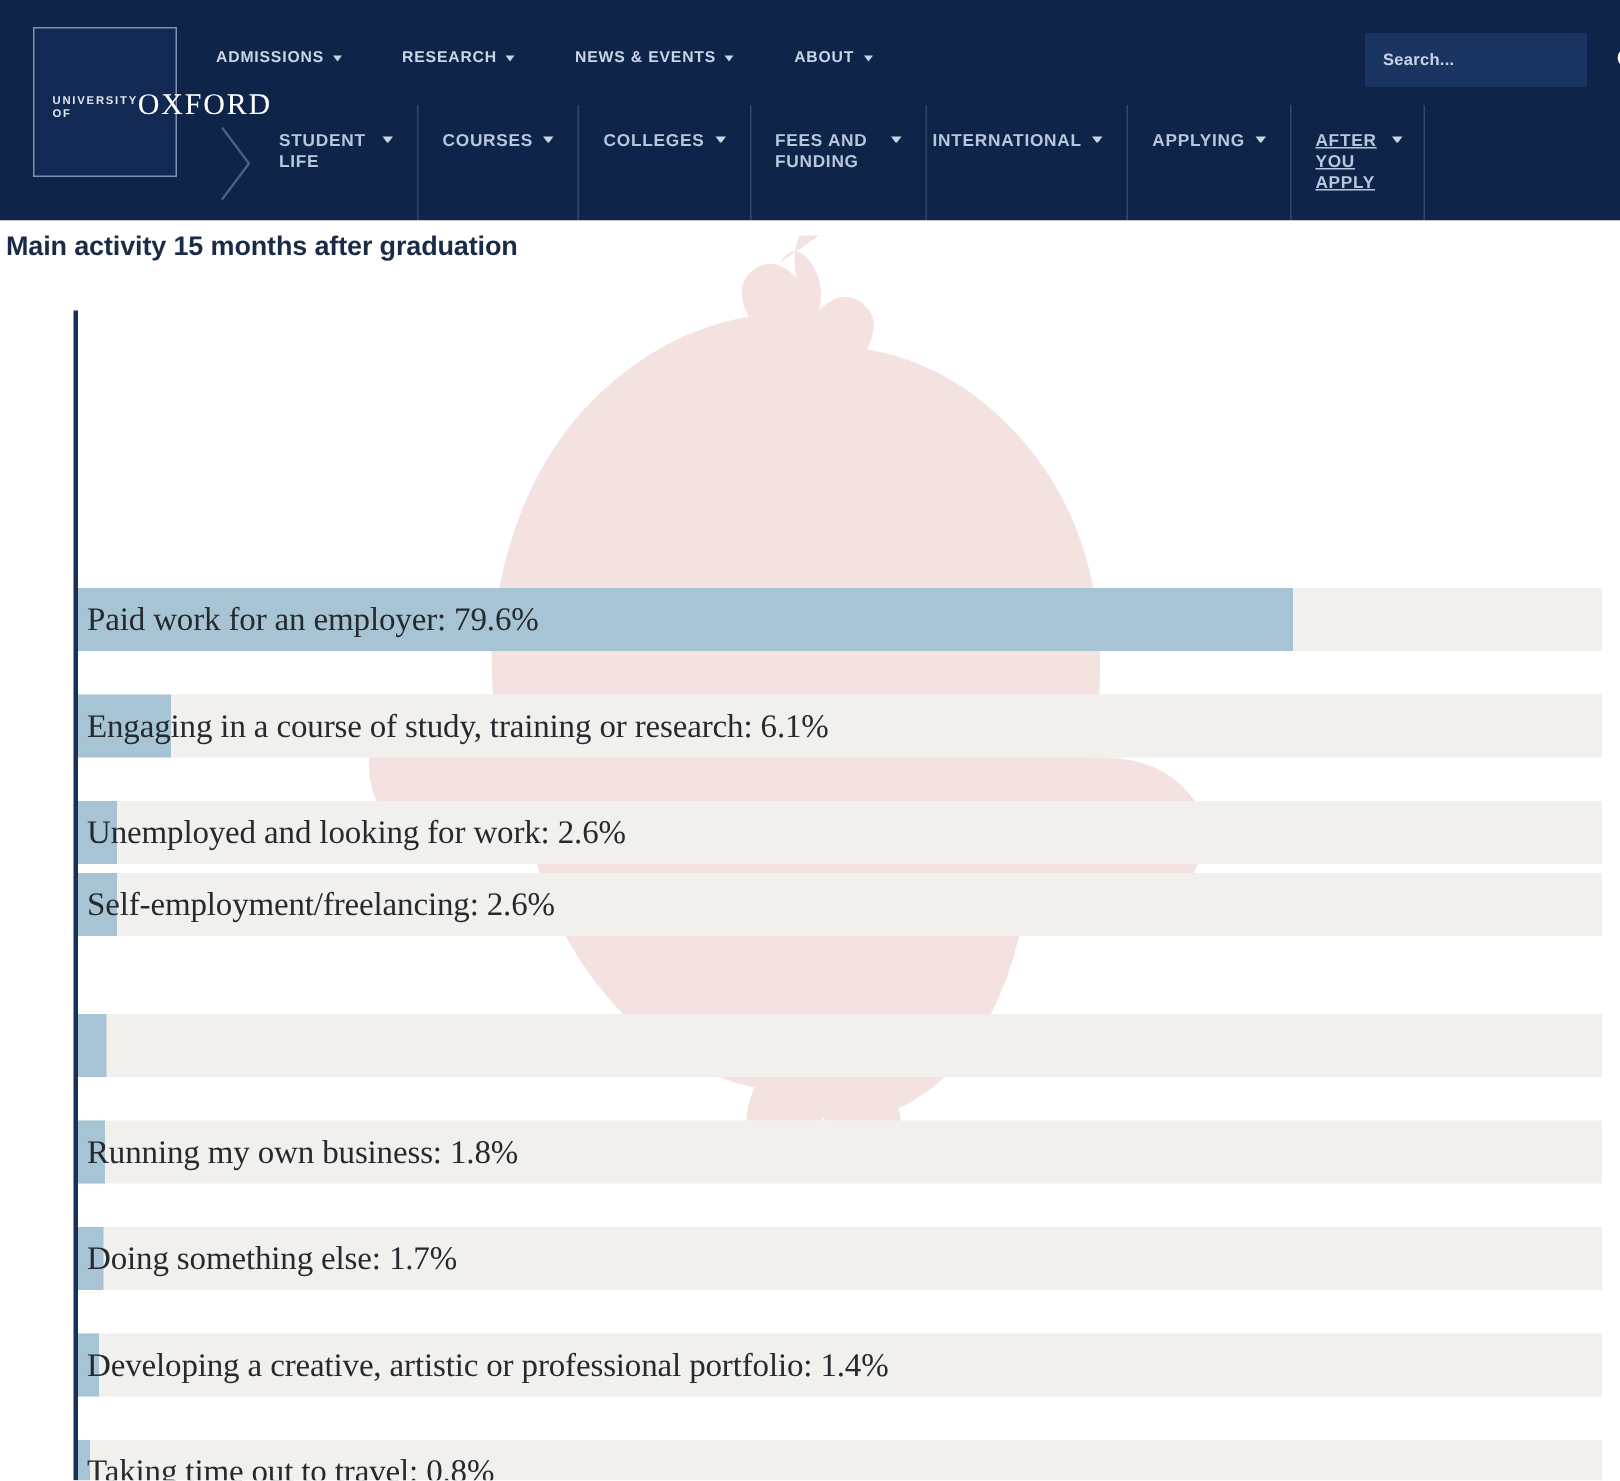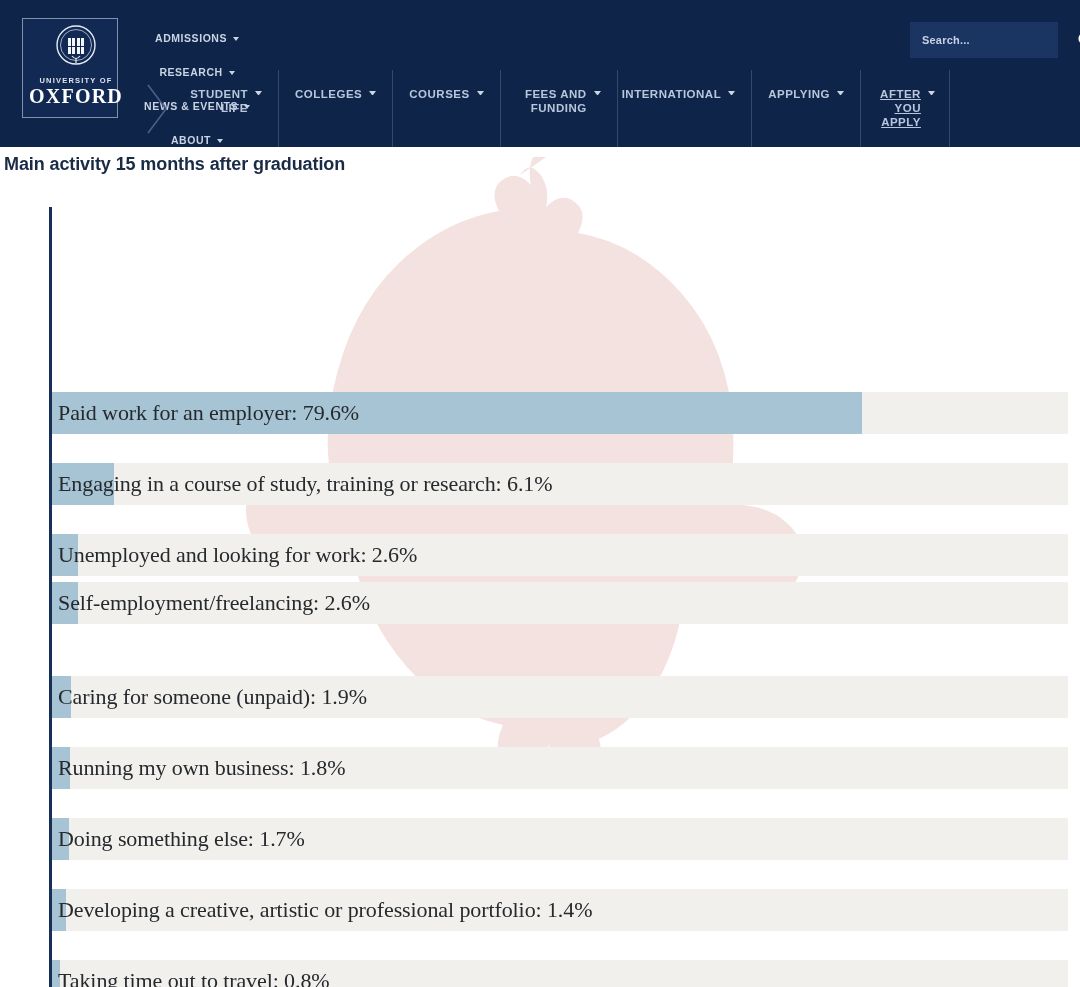--- a/index.html
+++ b/index.html
@@ -25,51 +25,50 @@
   }
 
   
   #logo-block {
     position: absolute;
     left: 22px; top: 18px;
     width: 96px; height: 100px;
     border: 1px solid #7f91ad;
     background: #122a53;
     display: flex;
-    flex-direction: column;
+    flex-direction: row;
     align-items: center;
     justify-content: flex-start;
     padding-top: 4px;
     padding-left: 12px;
   }
   #crest { width: 46px; height: 52px; display:block; }
   #logo-univ {
     color: #dfe5ee;
     font-size: 7.5px;
     letter-spacing: 1.2px;
     font-weight: 600;
     margin-top: 1px;
   }
   #logo-oxford {
     color: #ffffff;
     font-family: "Liberation Serif", serif;
     font-size: 20px;
     letter-spacing: 1.2px;
     line-height: 22px;
-    font-weight: 700;
+    font-weight: 400;
   }
 
   
   #top-nav {
     position: absolute;
     left: 144px; top: 32px;
     display: flex;
     align-items: center;
-    gap: 22px;
-    flex-direction: column;
+    gap: 40px;
   }
   .topnav-item {
     color: #c9d4e4;
     font-size: 10.5px;
     font-weight: 700;
     letter-spacing: 0.55px;
     display: flex;
     align-items: center;
     gap: 6px;
     cursor: pointer;
@@ -141,21 +140,20 @@
     font-size: 11.5px;
     font-weight: 700;
     letter-spacing: 0.5px;
     padding: 17px 0 0 0;
     display: flex;
     align-items: flex-start;
     gap: 7px;
     border-left: 1px solid #32486f;
     cursor: pointer;
     line-height: 14px;
-    text-align: right;
   }
   .mainnav-item:first-of-type { border-left: none; }
   .mainnav-label { display: block; }
   .mainnav-item .caret { top: 4px; flex: 0 0 7px; }
 
   
   #chart-panel {
     position: relative;
     width: 1080px;
     height: 840px;
@@ -278,25 +276,25 @@
       <div id="chevron-sep">
         <svg viewBox="0 0 28 56" width="28" height="56">
           <path d="M4 4 L22 28 L4 52" fill="none" stroke="#49608a" stroke-width="1.6"></path>
         </svg>
       </div>
       <div class="mainnav-item" style="padding-left:14px;padding-right:16px;border-left:none;">
         <span class="mainnav-label" style="max-width:62px;">STUDENT LIFE</span>
         <i class="caret"></i>
       </div>
       <div class="mainnav-item" style="padding-left:16px;padding-right:16px;">
+        <span class="mainnav-label">COURSES</span>
+        <i class="caret"></i>
+      </div>
+      <div class="mainnav-item" style="padding-left:16px;padding-right:16px;">
         <span class="mainnav-label">COLLEGES</span>
-        <i class="caret"></i>
-      </div>
-      <div class="mainnav-item" style="padding-left:16px;padding-right:16px;">
-        <span class="mainnav-label">COURSES</span>
         <i class="caret"></i>
       </div>
       <div class="mainnav-item" style="padding-left:16px;padding-right:16px;">
         <span class="mainnav-label" style="max-width:70px;">FEES AND FUNDING</span>
         <i class="caret"></i>
       </div>
       <div class="mainnav-item" style="padding-left:4px;padding-right:16px;">
         <span class="mainnav-label">INTERNATIONAL</span>
         <i class="caret"></i>
       </div>
@@ -354,21 +352,20 @@
           <div class="bar-label">Unemployed and looking for work: 2.6%</div>
         </div>
         <div class="bar-row" style="top: 435px;">
           <div class="bar-track" style="width: 1016px;"></div>
           <div class="bar-fill" style="width: 26.4573px; background: rgb(166, 196, 212);"></div>
           <div class="bar-label">Self-employment/freelancing: 2.6%</div>
         </div>
         <div class="bar-row" style="top: 529px;">
           <div class="bar-track" style="width: 1016px;"></div>
           <div class="bar-fill" style="width: 19.3342px; background: rgb(166, 196, 212);"></div>
-          <div class="bar-label">Caring for someone (unpaid): 1.9%</div>
         </div>
         <div class="bar-row" style="top: 600px;">
           <div class="bar-track" style="width: 1016px;"></div>
           <div class="bar-fill" style="width: 18.3166px; background: rgb(166, 196, 212);"></div>
           <div class="bar-label">Running my own business: 1.8%</div>
         </div>
         <div class="bar-row" style="top: 671px;">
           <div class="bar-track" style="width: 1016px;"></div>
           <div class="bar-fill" style="width: 17.299px; background: rgb(166, 196, 212);"></div>
           <div class="bar-label">Doing something else: 1.7%</div>

